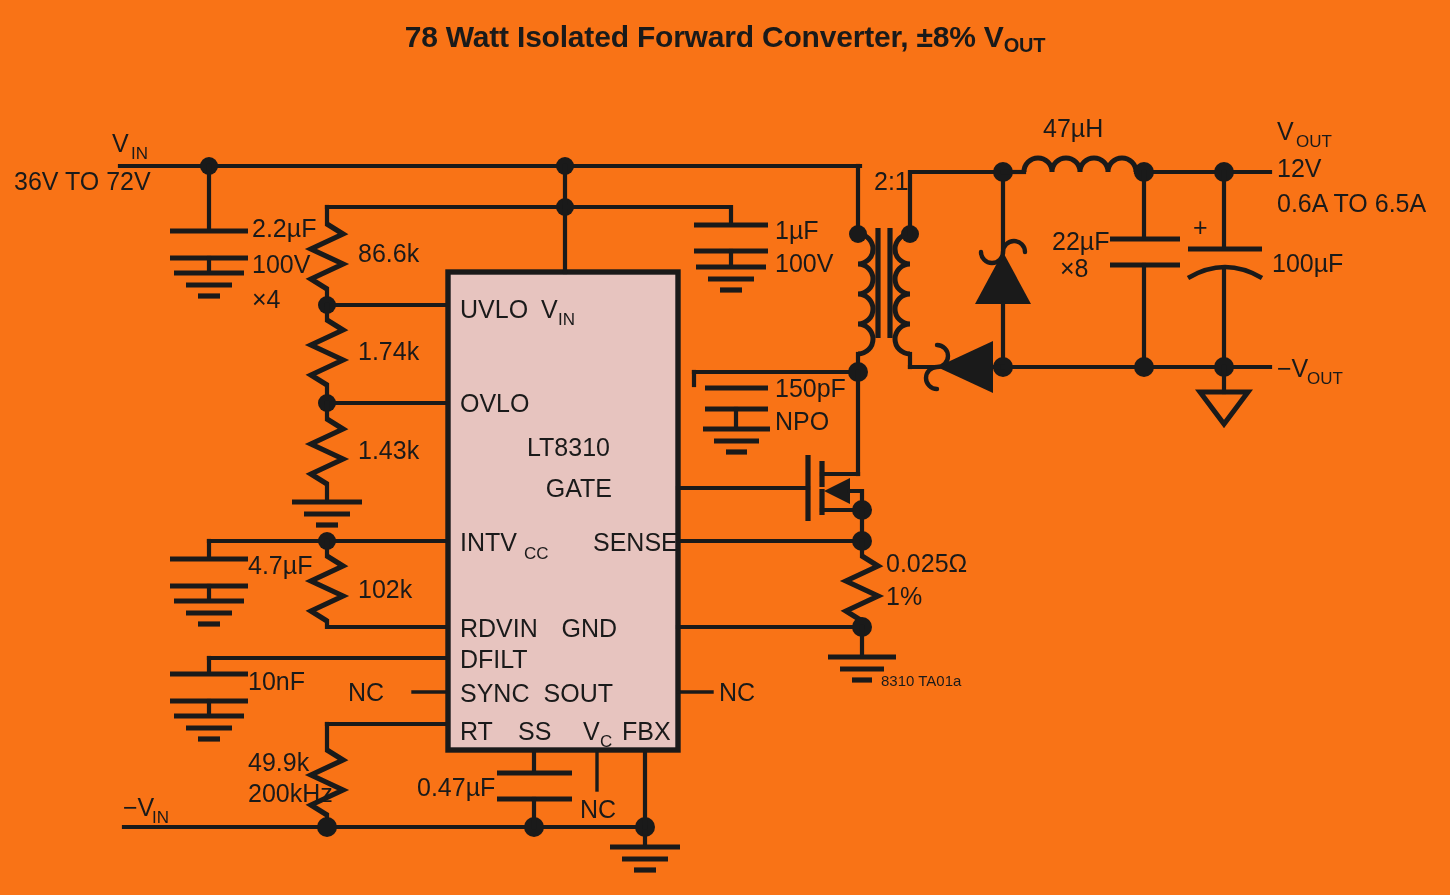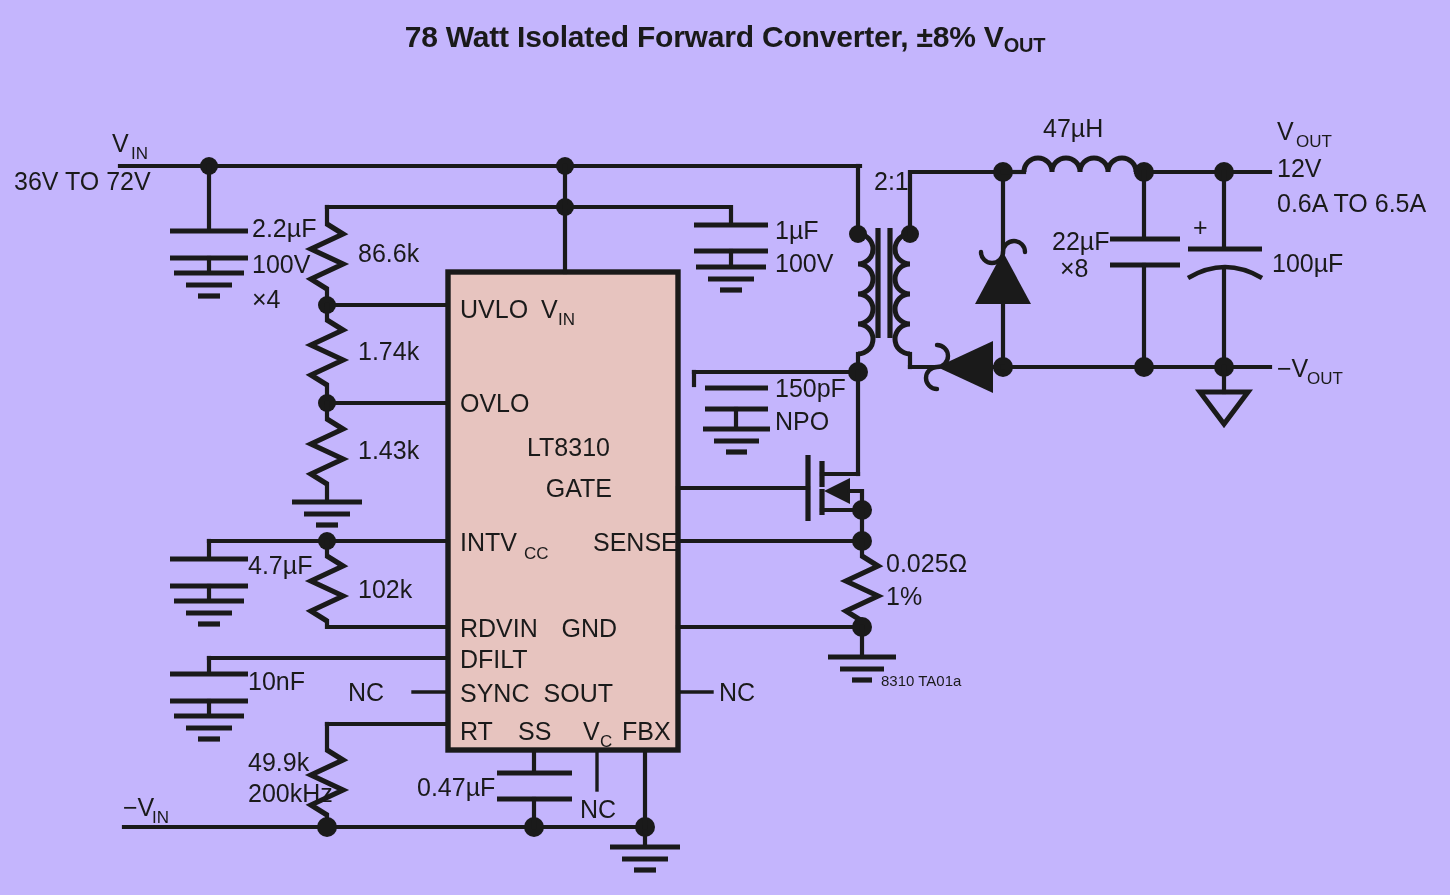--- a/index.html
+++ b/index.html
@@ -1,17 +1,17 @@
 <!DOCTYPE html>
 <html><head>
 <meta charset="utf-8">
 <style>
   html,body{margin:0;padding:0;background:#ffffff;}
   body{width:1450px;height:895px;font-family:"Liberation Sans",sans-serif;overflow:hidden;}
-  #sheet{position:relative;width:1450px;height:895px;background:#c4b5fd;}
+  #sheet{position:relative;width:1450px;height:895px;background:#f97316;}
   #title{
     position:absolute;left:0;top:20px;width:1450px;text-align:center;
     font-weight:bold;font-size:30px;color:#1a1a1a;letter-spacing:-0.2px;
   }
   #title .sub{font-size:20px;vertical-align:-5px;}
   svg{position:absolute;left:0;top:0;}
   .wire{stroke:#1a1a1a;stroke-width:4.2;fill:none;stroke-linecap:square;}
   .wthin{stroke:#1a1a1a;stroke-width:3.4;fill:none;stroke-linecap:square;}
   .comp{stroke:#1a1a1a;stroke-width:5.2;fill:none;stroke-linecap:butt;stroke-linejoin:miter;}
   .comp2{stroke:#1a1a1a;stroke-width:4.6;fill:none;stroke-linecap:butt;}

